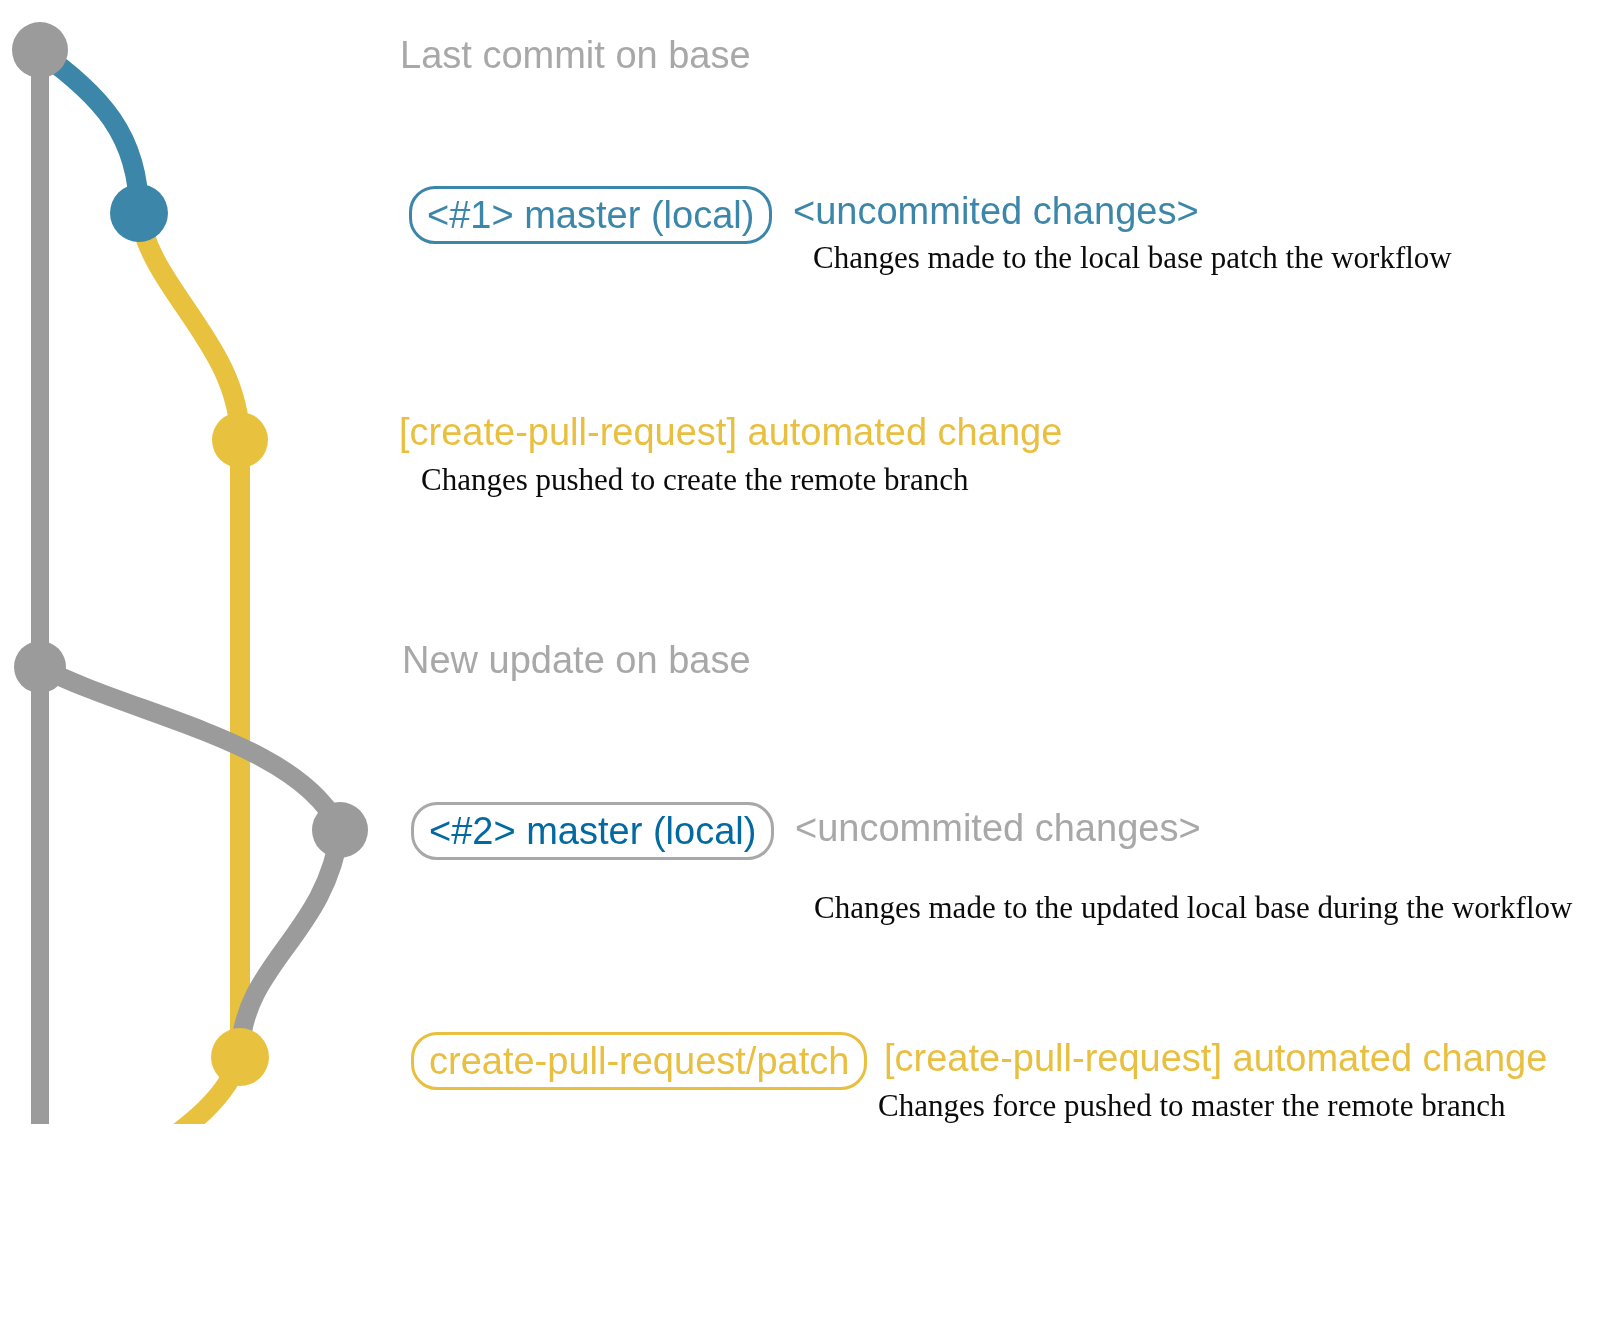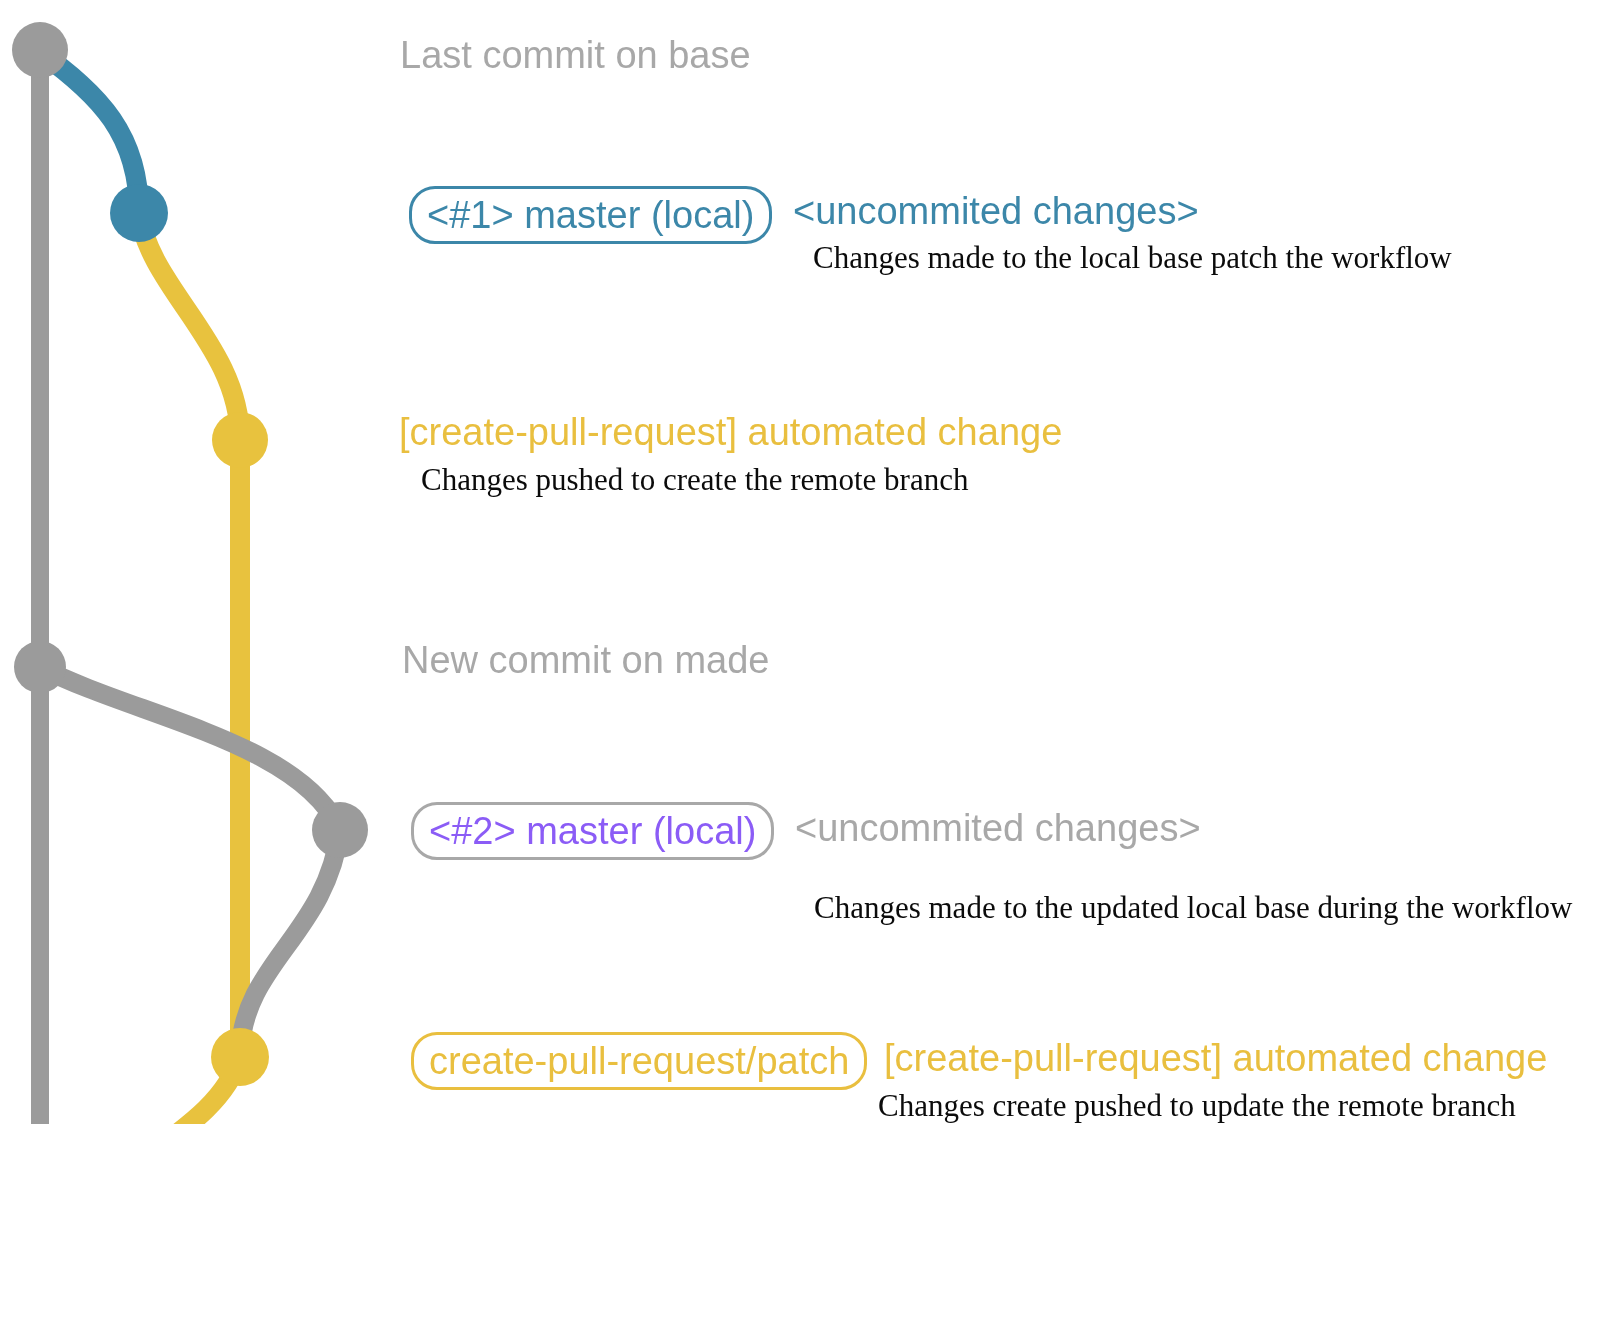--- a/index.html
+++ b/index.html
@@ -17,21 +17,21 @@
   .serif{font-family:"Liberation Serif","DejaVu Serif",serif;font-size:31px;color:#0b0b0b;}
   .gray-text{color:#a8a8a8;}
   .blue-text{color:#3c87a9;}
   .yellow-text{color:#e9bf3f;}
   .badge{
     display:inline-flex;align-items:center;justify-content:center;
     height:58px;padding:16px 15px;border-radius:26px;
     box-sizing:border-box;background:#ffffff;font-size:38px;
   }
   .badge-blue{border:3.5px solid #3c87a9;color:#3c87a9;}
-  .badge-gray{border:3px solid #a8a8a8;color:#8b5cf6;}
+  .badge-gray{border:3px solid #a8a8a8;color:#0369a1;}
   .badge-yellow{border:3.5px solid #e9bf3f;color:#e9bf3f;}
 </style>
 </head>
 <body>
 
 <div id="canvas">
 
   <svg id="git-graph-svg" width="1618" height="1344" viewBox="0 0 1618 1344">
 
     <path d="M40,50 L40,1288" fill="none" stroke="#9b9b9b" stroke-width="18"></path>
@@ -55,25 +55,25 @@
 
   <div class="abs sans gray-text" style="left:400px;top:55px;">Last commit on base</div>
 
   <div class="abs badge badge-blue" style="left:409px;top:215px;">&lt;#1&gt; master (local)</div>
   <div class="abs sans blue-text" style="left:793px;top:211px;">&lt;uncommited changes&gt;</div>
   <div class="abs serif" style="left:813px;top:258px;">Changes made to the local base patch the workflow</div>
 
   <div class="abs sans yellow-text" style="left:399px;top:432px;">[create-pull-request] automated change</div>
   <div class="abs serif" style="left:421px;top:480px;">Changes pushed to create the remote branch</div>
 
-  <div class="abs sans gray-text" style="left:402px;top:660px;">New commit on made</div>
+  <div class="abs sans gray-text" style="left:402px;top:660px;">New update on base</div>
 
   <div class="abs badge badge-gray" style="left:411px;top:831px;">&lt;#2&gt; master (local)</div>
   <div class="abs sans gray-text" style="left:795px;top:828px;">&lt;uncommited changes&gt;</div>
   <div class="abs serif" style="left:814px;top:880px;margin-top:28px;">Changes made to the updated local base during the workflow</div>
 
   <div class="abs badge badge-yellow" style="left:411px;top:1061px;text-align:right;">create-pull-request/patch</div>
   <div class="abs sans yellow-text" style="left:884px;top:1058px;">[create-pull-request] automated change</div>
-  <div class="abs serif" style="left:878px;top:1106px;">Changes create pushed to update the remote branch</div>
+  <div class="abs serif" style="left:878px;top:1106px;">Changes force pushed to master the remote branch</div>
 
   <div class="abs badge badge-gray" style="left:411px;top:1287px;">branch</div>
 
 </div>
 
 </body></html>

